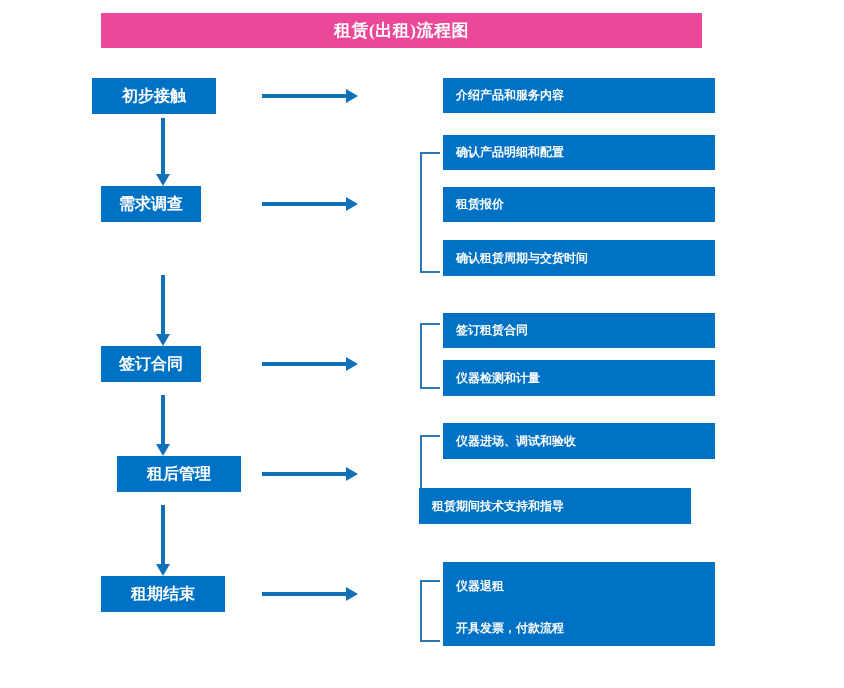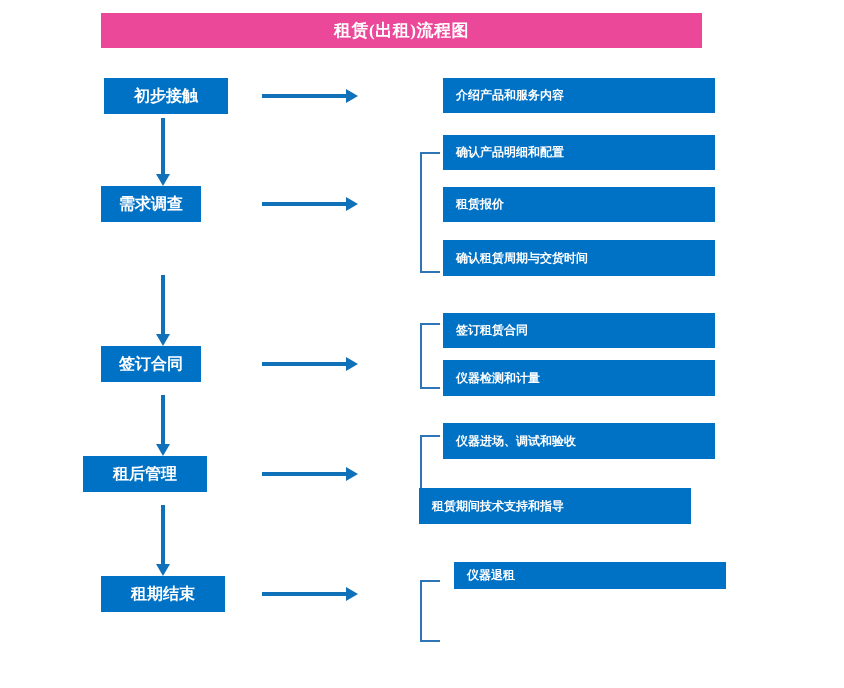--- a/index.html
+++ b/index.html
@@ -69,21 +69,21 @@
 </style>
 </head>
 <body>
 
 <div id="canvas">
 
   <div class="title-bar">
     <span class="txt">租赁(出租)流程图</span>
   </div>
 
-  <div class="node stage" style="left:104px;top:78px;width:124px;height:36px;">
+  <div class="node stage" style="left:92px;top:78px;width:124px;height:36px;">
     <span class="txt">初步接触</span>
   </div>
 
   <div class="h-arrow" style="left:262px;top:89px;width:96px;">
     <div class="shaft" style="width:84px;"></div>
     <div class="head" style="left:84px;"></div>
   </div>
 
   <div class="node detail" style="left:443px;top:78px;width:259px;height:35px;">
     <span class="txt">介绍产品和服务内容</span>
@@ -139,21 +139,21 @@
 
   <div class="node detail" style="left:443px;top:360px;width:259px;height:36px;">
     <span class="txt">仪器检测和计量</span>
   </div>
 
   <div class="v-arrow" style="left:156px;top:395px;height:61px;">
     <div class="shaft" style="height:49px;"></div>
     <div class="head" style="top:49px;"></div>
   </div>
 
-  <div class="node stage" style="left:83px;top:456px;width:124px;height:36px;">
+  <div class="node stage" style="left:117px;top:456px;width:124px;height:36px;">
     <span class="txt">租后管理</span>
   </div>
 
   <div class="h-arrow" style="left:262px;top:467px;width:96px;">
     <div class="shaft" style="width:84px;"></div>
     <div class="head" style="left:84px;"></div>
   </div>
 
   <div class="bracket" style="left:420px;top:435px;width:18px;height:68px;"></div>
 
@@ -174,18 +174,21 @@
     <span class="txt">租期结束</span>
   </div>
 
   <div class="h-arrow" style="left:262px;top:587px;width:96px;">
     <div class="shaft" style="width:84px;"></div>
     <div class="head" style="left:84px;"></div>
   </div>
 
   <div class="bracket" style="left:420px;top:580px;width:18px;height:58px;"></div>
 
-  <div class="node detail" style="left:454px;top:562px;width:259px;height:27px;">
+  <div class="node detail" style="left:443px;top:562px;width:259px;height:49px;">
     <span class="txt">仪器退租</span>
   </div>
 
+  <div class="node detail" style="left:443px;top:610px;width:259px;height:36px;">
+    <span class="txt">开具发票，付款流程</span>
+  </div>
 
 </div>
 
 </body></html>

